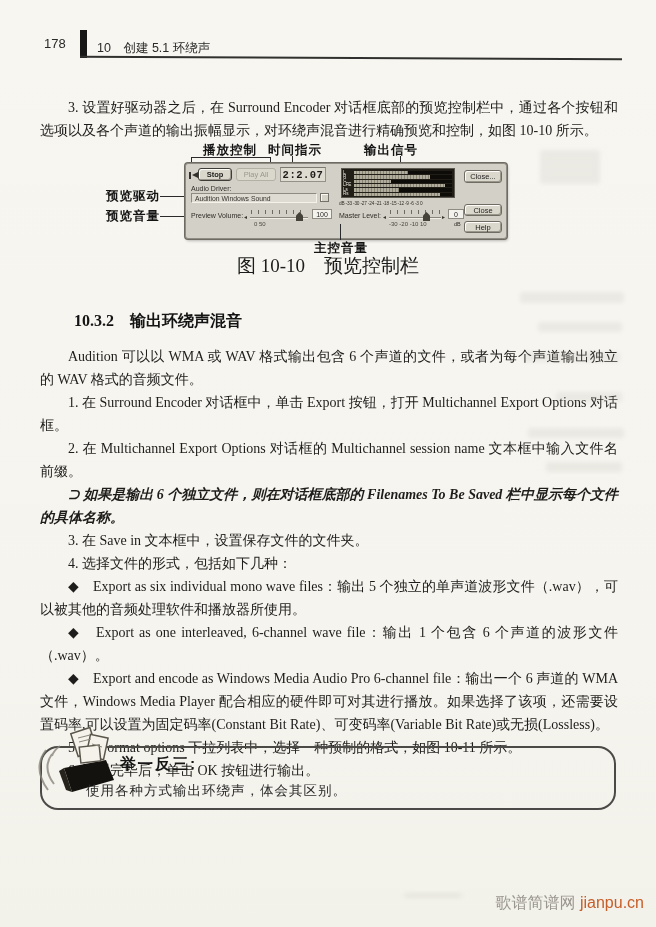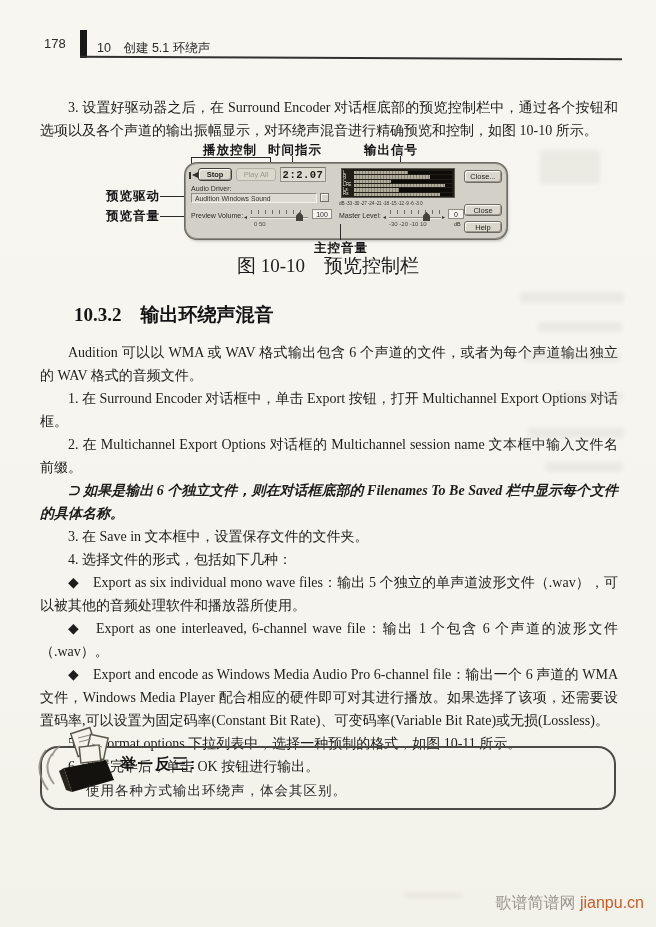--- a/index.html
+++ b/index.html
@@ -11,35 +11,35 @@
   .header{position:absolute;top:30px;left:0;width:656px;height:30px;}
   .pagenum{position:absolute;left:44px;top:6px;font:13px "Liberation Sans",sans-serif;color:#2a2a2a;}
   .chapbar{position:absolute;left:80px;top:0px;width:7px;height:28px;background:#171717;}
   .chaptitle{position:absolute;left:97px;top:10px;font:12.5px "Liberation Sans",sans-serif;color:#2a2a2a;}
   .headrule{position:absolute;left:80px;top:27px;width:542px;height:2px;background:#30302e;transform:rotate(0.25deg);}
 
   
   .intro{position:absolute;left:40px;top:82px;width:578px;font-size:14px;line-height:23px;
          text-align:justify;text-indent:2em;}
   .section{position:absolute;left:40px;top:294px;width:578px;}
-  .section h2{margin:8px 0 13px 34px;font-size:19px;font-weight:bold;color:#141414;}
+  .section h2{margin:17px 0 13px 34px;font-size:16px;font-weight:bold;color:#141414;}
   .section p{margin:0;font-size:14px;line-height:23px;text-align:justify;text-indent:2em;}
   .section p.note{font-style:italic;font-weight:600;}
 
   
   .figure-area{position:absolute;left:0;top:140px;width:656px;height:138px;}
   .callout{position:absolute;font:bold 12.5px "Liberation Sans",sans-serif;color:#141414;letter-spacing:1px;}
   .leadv{position:absolute;width:0;border-left:1.5px solid #2a2a2a;}
   .leadh{position:absolute;height:0;border-top:1.5px solid #2a2a2a;}
   .bracket{position:absolute;border-top:1.5px solid #2a2a2a;border-left:1.5px solid #2a2a2a;border-right:1.5px solid #2a2a2a;height:6px;}
   .figcaption{position:absolute;left:0;top:113px;width:656px;text-align:center;font-size:19px;color:#1c1c1c;}
 
   
   .dlg{position:absolute;left:185px;top:23px;width:320px;height:74px;background:#d3d0c7;
-       border:1px solid #8f8c83;border-radius:12px;box-shadow:0 0 0 1px #6e6b62,1px 2px 3px rgba(0,0,0,.25);
+       border:1px solid #8f8c83;border-radius:3px;box-shadow:0 0 0 1px #6e6b62,1px 2px 3px rgba(0,0,0,.25);
        font-family:"Liberation Sans",sans-serif;}
   .dlg *{box-sizing:border-box;}
   .btn3d{position:absolute;background:#dad7cd;border:1px solid #6f6c64;border-radius:3px;
          box-shadow:inset 1px 1px 0 #fdfcf8,inset -1px -1px 0 #9a968c;
          display:flex;align-items:center;justify-content:center;font-size:7.5px;color:#23231f;}
   .btn-stop{left:12px;top:4px;width:34px;height:13px;border:1.3px solid #3f3d37;border-radius:3px;font-weight:bold;}
   .btn-play{left:50px;top:4px;width:40px;height:13px;color:#9b988e;border-color:#b3b0a6;box-shadow:none;}
   .timebox{position:absolute;left:94px;top:3px;width:46px;height:15px;background:#dedbd1;
            border:1px solid #94918a;border-top-color:#7c7970;display:flex;align-items:center;justify-content:center;
            font-weight:bold;font-size:10.5px;color:#1d1c18;letter-spacing:.5px;font-family:Liberation Mono, monospace;}

